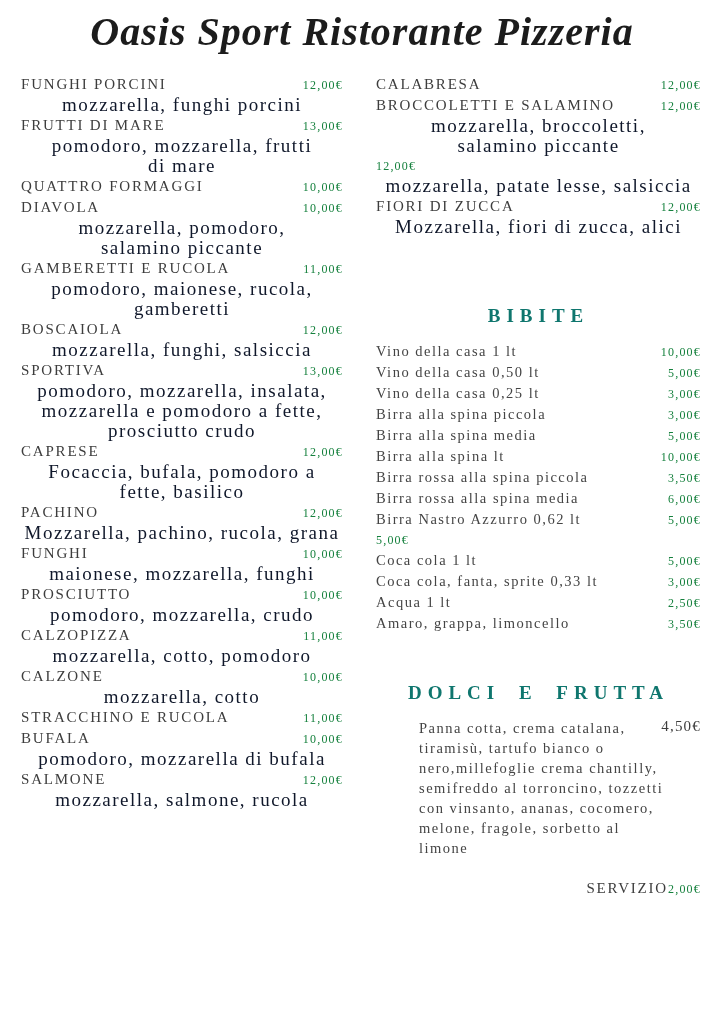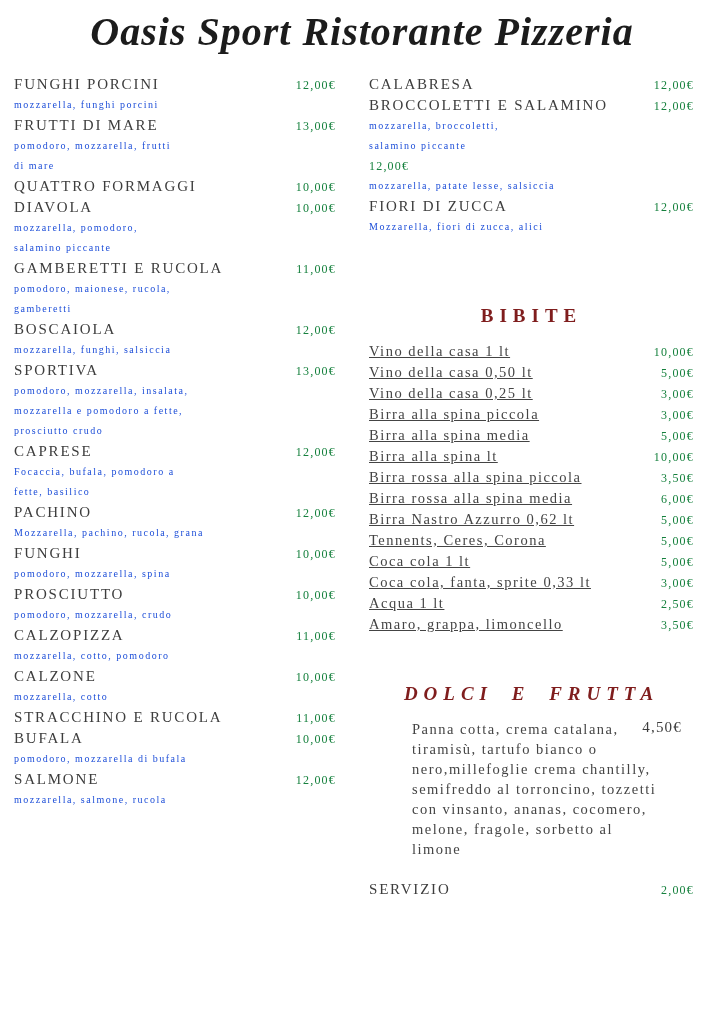--- a/index.html
+++ b/index.html
@@ -17,21 +17,21 @@
     font-style: italic;
     font-weight: bold;
     font-size: 40px;
     line-height: 56px;
     color: #1c1c1c;
     letter-spacing: 1px;
   }
   .columns {
     display: flex;
     margin-top: 14px;
-    padding-left: 14px;
+    padding-left: 21px;
     padding-right: 14px;
   }
   .col-left  { width: 322px; }
   .col-right { width: 325px; margin-left: 33px; }
 
   .menu-item .item-row {
     display: flex;
     justify-content: space-between;
     align-items: baseline;
     line-height: 20px;
@@ -42,76 +42,77 @@
     color: #3d3d3d;
     white-space: nowrap;
   }
   .item-price {
     font-size: 12px;
     letter-spacing: 1.2px;
     color: #15803d;
     white-space: nowrap;
   }
   .item-desc {
-    font-size: 10px;
+    font-size: 19px;
     letter-spacing: 1.5px;
     line-height: 20px;
-    color: #1d4ed8;
+    color: #0f172a;
     white-space: pre-line;
+    text-align: center;
   }
   .section-heading {
     text-align: center;
     font-weight: bold;
-    color: #7f1d1d;
+    color: #0f766e;
     font-size: 19px;
     line-height: 26px;
     letter-spacing: 6px;
     word-spacing: 8px;
   }
   .bibite-heading { margin-top: 66px; }
   .drinks-list { margin-top: 12px; }
   .drink-row {
     display: flex;
     justify-content: space-between;
     align-items: baseline;
     line-height: 20px;
   }
   .drink-name {
     font-size: 14.5px;
     letter-spacing: 1.5px;
     color: #444444;
     white-space: nowrap;
-    text-decoration: underline;
-  }
-  .dolci-heading { margin-top: 46px; font-style: italic; }
+  }
+  .dolci-heading { margin-top: 46px; }
   .dolci-block {
     position: relative;
     margin-top: 12px;
     margin-left: 43px;
   }
   .dolci-desc {
     font-size: 14.5px;
     letter-spacing: 1.5px;
     line-height: 20px;
     color: #444444;
     white-space: pre-line;
     width: 290px;
   }
   .dolci-price {
     position: absolute;
-    top: 0; right: 12px;
+    top: 0; right: 0;
     font-size: 15px;
     letter-spacing: 1.2px;
   }
   .servizio-row {
     display: flex;
-    justify-content: space-between;
+    justify-content: flex-end;
     align-items: baseline;
     margin-top: 20px;
     line-height: 20px;
+    margin-left: 28px;
   }
 </style>
 </head>
 <body>
 
 <h1 class="menu-title">Oasis Sport Ristorante Pizzeria</h1>
 
 <div class="columns">
 
   <div class="col-left">
@@ -191,21 +192,21 @@
       <span class="item-price">12,00€</span>
     </div>
     <div class="item-desc">Mozzarella, pachino, rucola, grana</div>
   </div>
 
   <div class="menu-item">
     <div class="item-row">
       <span class="item-name">FUNGHI</span>
       <span class="item-price">10,00€</span>
     </div>
-    <div class="item-desc">pomodoro, mozzarella, spina</div>
+    <div class="item-desc">maionese, mozzarella, funghi</div>
   </div>
 
   <div class="menu-item">
     <div class="item-row">
       <span class="item-name">PROSCIUTTO</span>
       <span class="item-price">10,00€</span>
     </div>
     <div class="item-desc">pomodoro, mozzarella, crudo</div>
   </div>
 
@@ -326,21 +327,20 @@
     <span class="drink-name">Birra rossa alla spina media</span>
     <span class="item-price">6,00€</span>
   </div>
 
   <div class="drink-row">
     <span class="drink-name">Birra Nastro Azzurro 0,62 lt</span>
     <span class="item-price">5,00€</span>
   </div>
 
   <div class="drink-row">
-    <span class="drink-name">Tennents, Ceres, Corona</span>
     <span class="item-price">5,00€</span>
   </div>
 
   <div class="drink-row">
     <span class="drink-name">Coca cola  1 lt</span>
     <span class="item-price">5,00€</span>
   </div>
 
   <div class="drink-row">
     <span class="drink-name">Coca cola, fanta, sprite 0,33 lt</span>

